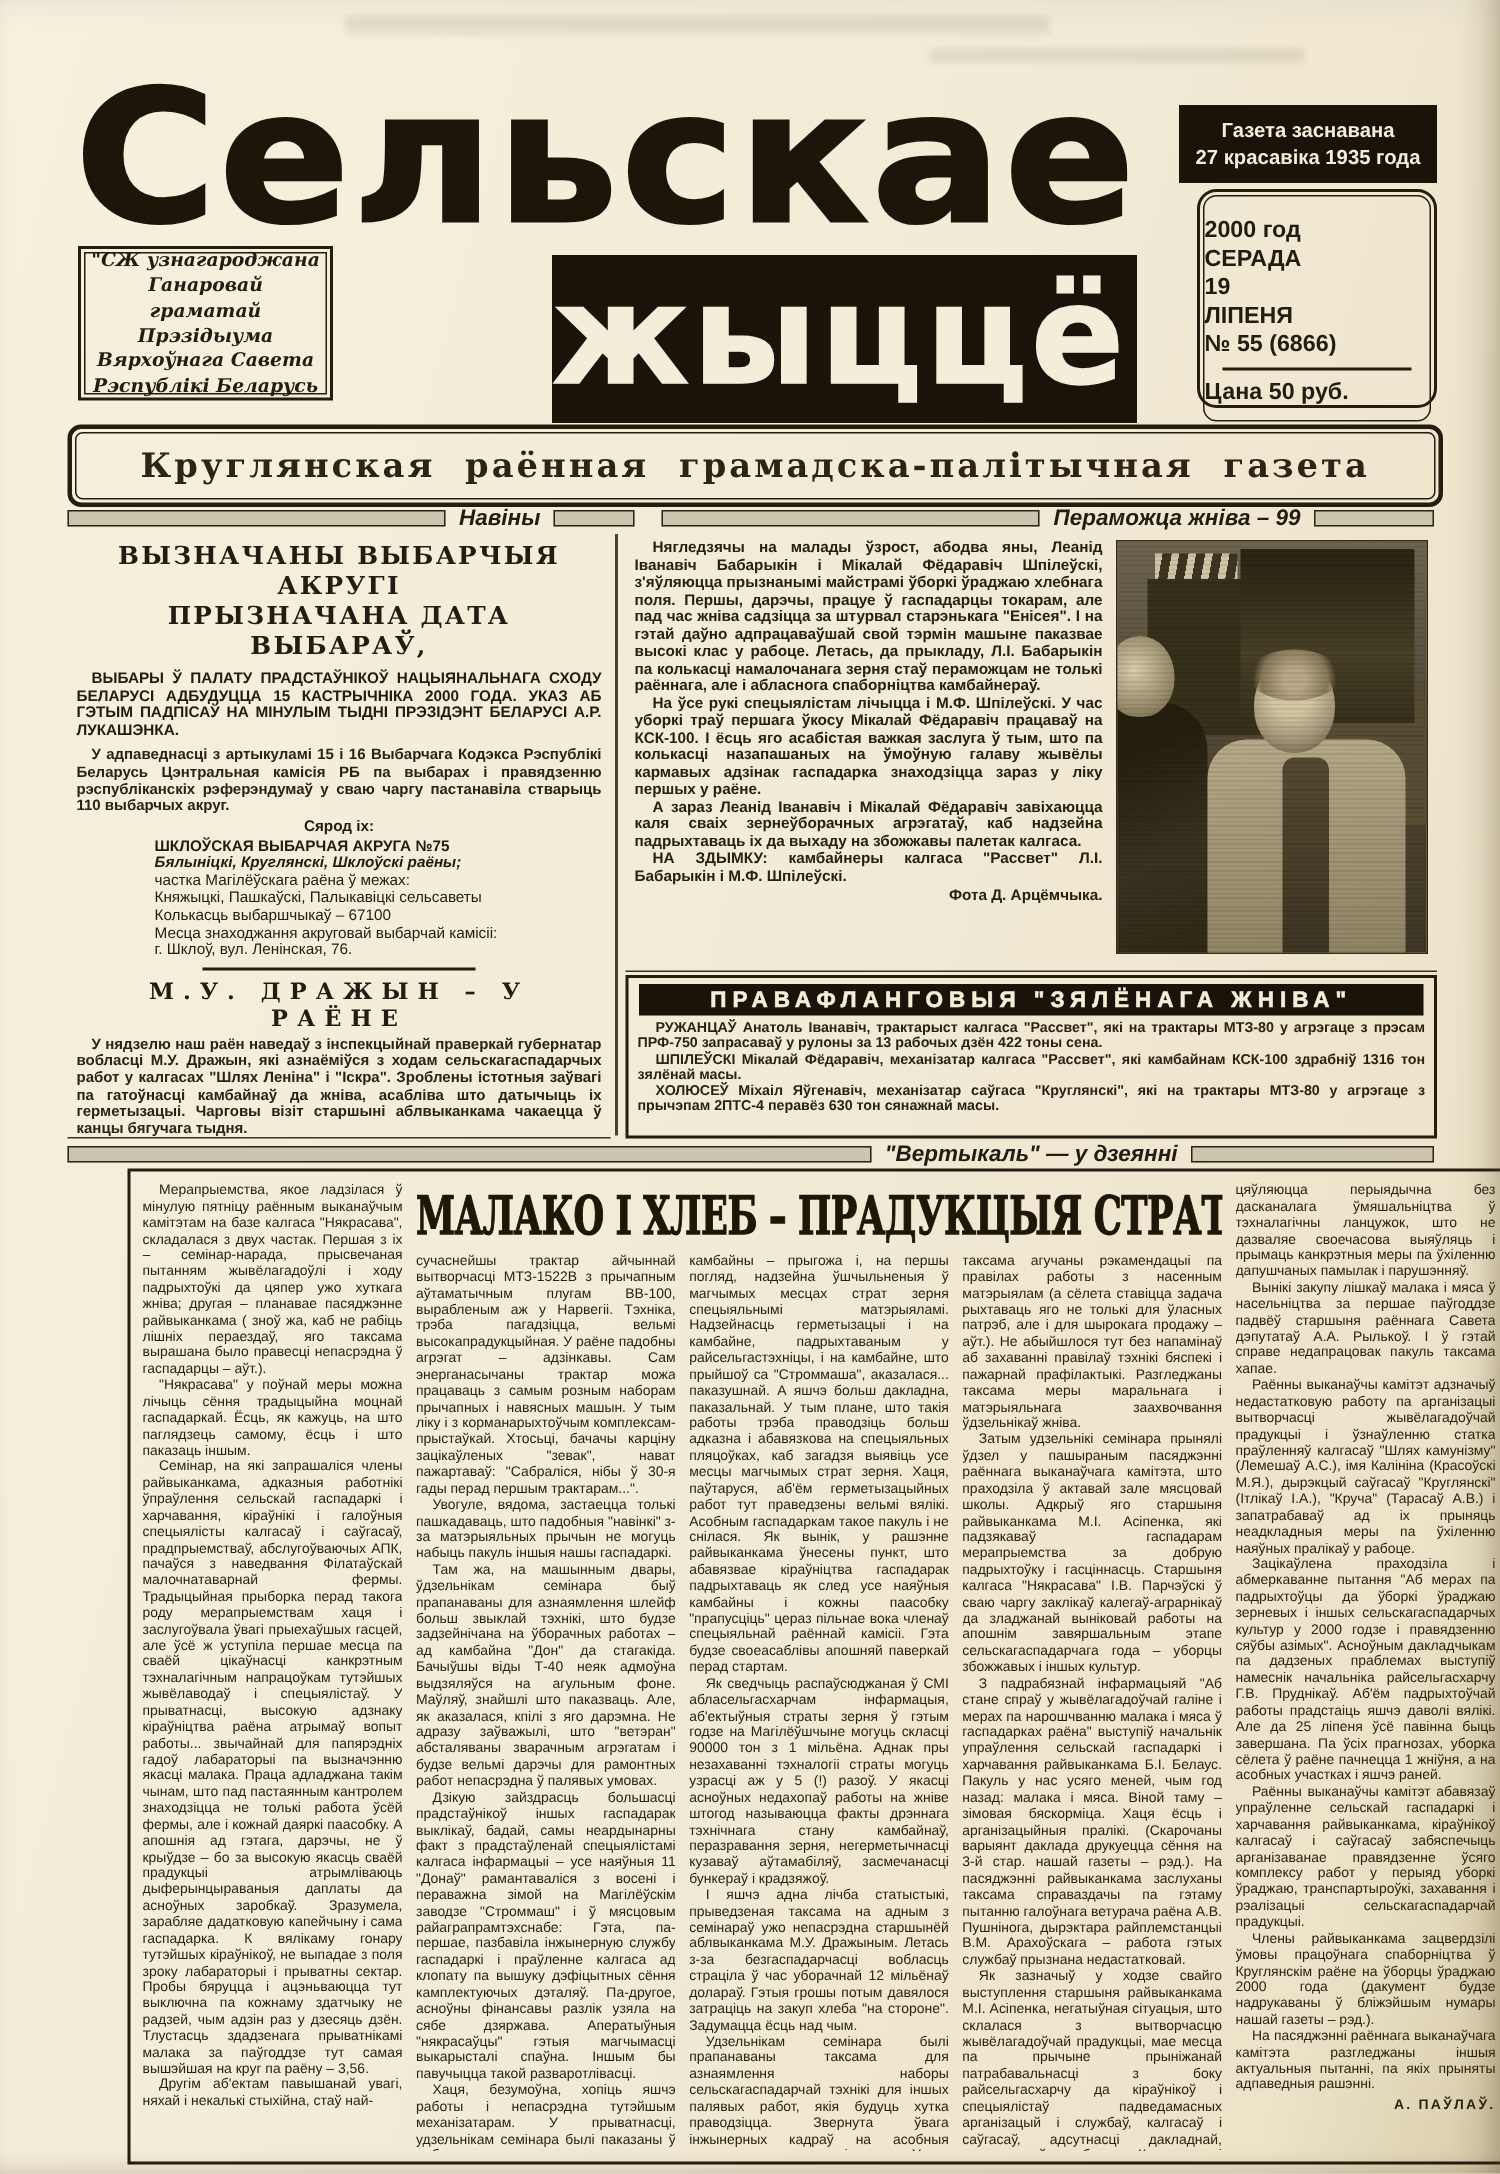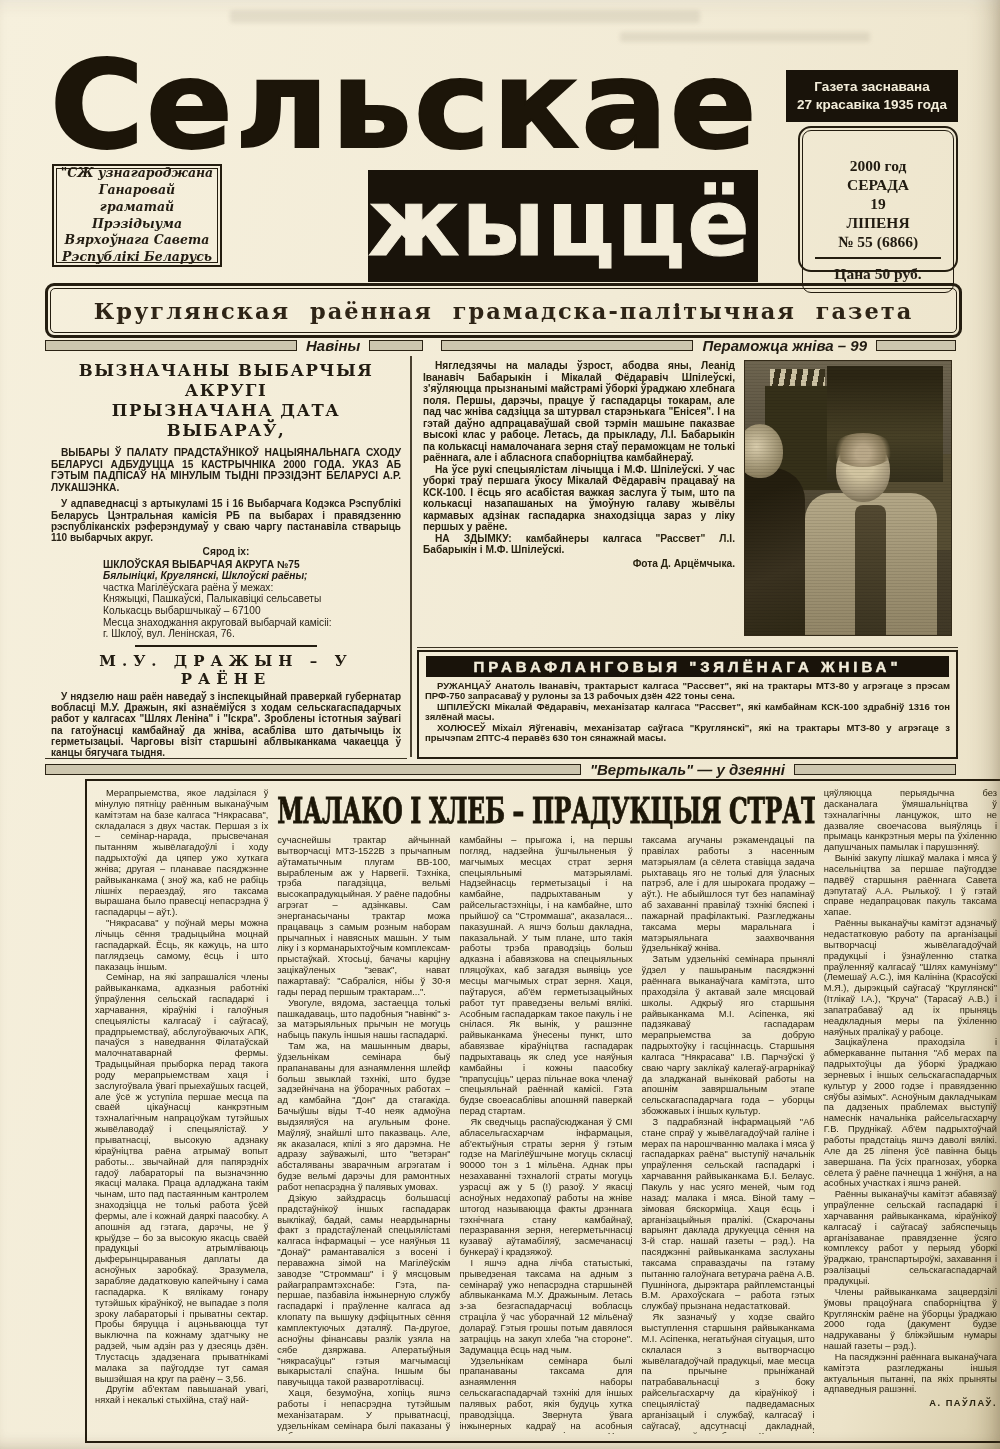--- a/index.html
+++ b/index.html
@@ -17,21 +17,21 @@
   .ttl2box{position:absolute;left:368px;top:170px;width:390px;height:112px;background:#19130a;}
   .ttl2{width:100%;text-align:left;font-size:92px;line-height:108px;font-weight:bold;color:#f3edda;
     letter-spacing:2px;-webkit-text-stroke:1px #f3edda;font-family:"DejaVu Sans",sans-serif;}
   .awardbox{position:absolute;left:52px;top:164px;width:166px;height:99px;border:2px solid #241d10;}
   .awardin{border:1px solid #241d10;margin:2px;height:calc(100% - 6px);display:flex;align-items:center;justify-content:center;
     font-family:"DejaVu Serif",serif;font-style:italic;font-weight:bold;font-size:12.5px;line-height:1.35;text-align:center;padding:0 3px;}
   .foundedbox{position:absolute;left:786px;top:70px;width:172px;height:52px;background:#19130a;color:#f3edda;
     display:flex;flex-direction:column;align-items:center;justify-content:center;font-weight:bold;font-size:13.5px;line-height:1.35;}
   .issuebox{position:absolute;left:798px;top:126px;width:156px;height:142px;border:2px solid #241d10;border-radius:13px;}
   .issuein{border:1px solid #241d10;border-radius:9px;margin:2px;height:calc(100% - 6px);
-    font-family:Liberation Serif, serif;font-weight:bold;text-align:center;padding-top:25px;}
+    font-family:Liberation Sans, sans-serif;font-weight:bold;text-align:left;padding-top:13px;}
   .issuein div{font-size:15.5px;line-height:19px;}
   .issuediv{border-top:2px solid #241d10;margin:6px 12px 5px;}
 
   
   .banner{position:absolute;left:45px;top:283px;width:911px;height:49px;border:3px solid #241d10;border-radius:9px;}
   .bannerin{border:1px solid #241d10;border-radius:5px;margin:2px;height:calc(100% - 6px);
     display:flex;align-items:center;justify-content:center;font-family:"DejaVu Serif",serif;font-weight:bold;
     font-size:22.5px;letter-spacing:2px;word-spacing:10px;color:#2e2416;}
 
   
@@ -186,20 +186,21 @@
     <p class="n-body">У нядзелю наш раён наведаў з інспекцыйнай праверкай губернатар вобласці М.У. Дражын, які азнаёміўся з ходам сельскагаспадарчых работ у калгасах "Шлях Леніна" і "Іскра". Зроблены істотныя заўвагі па гатоўнасці камбайнаў да жніва, асабліва што датычыць іх герметызацыі. Чарговы візіт старшыні аблвыканкама чакаецца ў канцы бягучага тыдня.</p>
 
   </div>
 
   <div class="vsep"></div>
 
   <div class="winbox">
     <div class="wtext">
       <p>Нягледзячы на малады ўзрост, абодва яны, Леанід Іванавіч Бабарыкін і Мікалай Фёдаравіч Шпілеўскі, з'яўляюцца прызнанымі майстрамі ўборкі ўраджаю хлебнага поля. Першы, дарэчы, працуе ў гаспадарцы токарам, але пад час жніва садзіцца за штурвал старэнькага "Енісея". І на гэтай даўно адпрацаваўшай свой тэрмін машыне паказвае высокі клас у рабоце. Летась, да прыкладу, Л.І. Бабарыкін па колькасці намалочанага зерня стаў пераможцам не толькі раённага, але і абласнога спаборніцтва камбайнераў.</p>
       <p>На ўсе рукі спецыялістам лічыцца і М.Ф. Шпілеўскі. У час уборкі траў першага ўкосу Мікалай Фёдаравіч працаваў на КСК-100. І ёсць яго асабістая важкая заслуга ў тым, што па колькасці назапашаных на ўмоўную галаву жывёлы кармавых адзінак гаспадарка знаходзіцца зараз у ліку першых у раёне.</p>
+      <p>А зараз Леанід Іванавіч і Мікалай Фёдаравіч завіхаюцца каля сваіх зернеўборачных агрэгатаў, каб надзейна падрыхтаваць іх да выхаду на збожжавы палетак калгаса.</p>
       <p>НА ЗДЫМКУ: камбайнеры калгаса "Рассвет" Л.І. Бабарыкін і М.Ф. Шпілеўскі.</p>
       <p class="wcredit">Фота Д. Арцёмчыка.</p>
     </div>
     <div class="photo">
       <div class="ph-bg"></div>
       <div class="ph-stripes"></div>
       <div class="ph-cab"></div>
       <div class="ph-man-left"></div>
       <div class="ph-head-left"></div>
       <div class="ph-man-right"></div>

